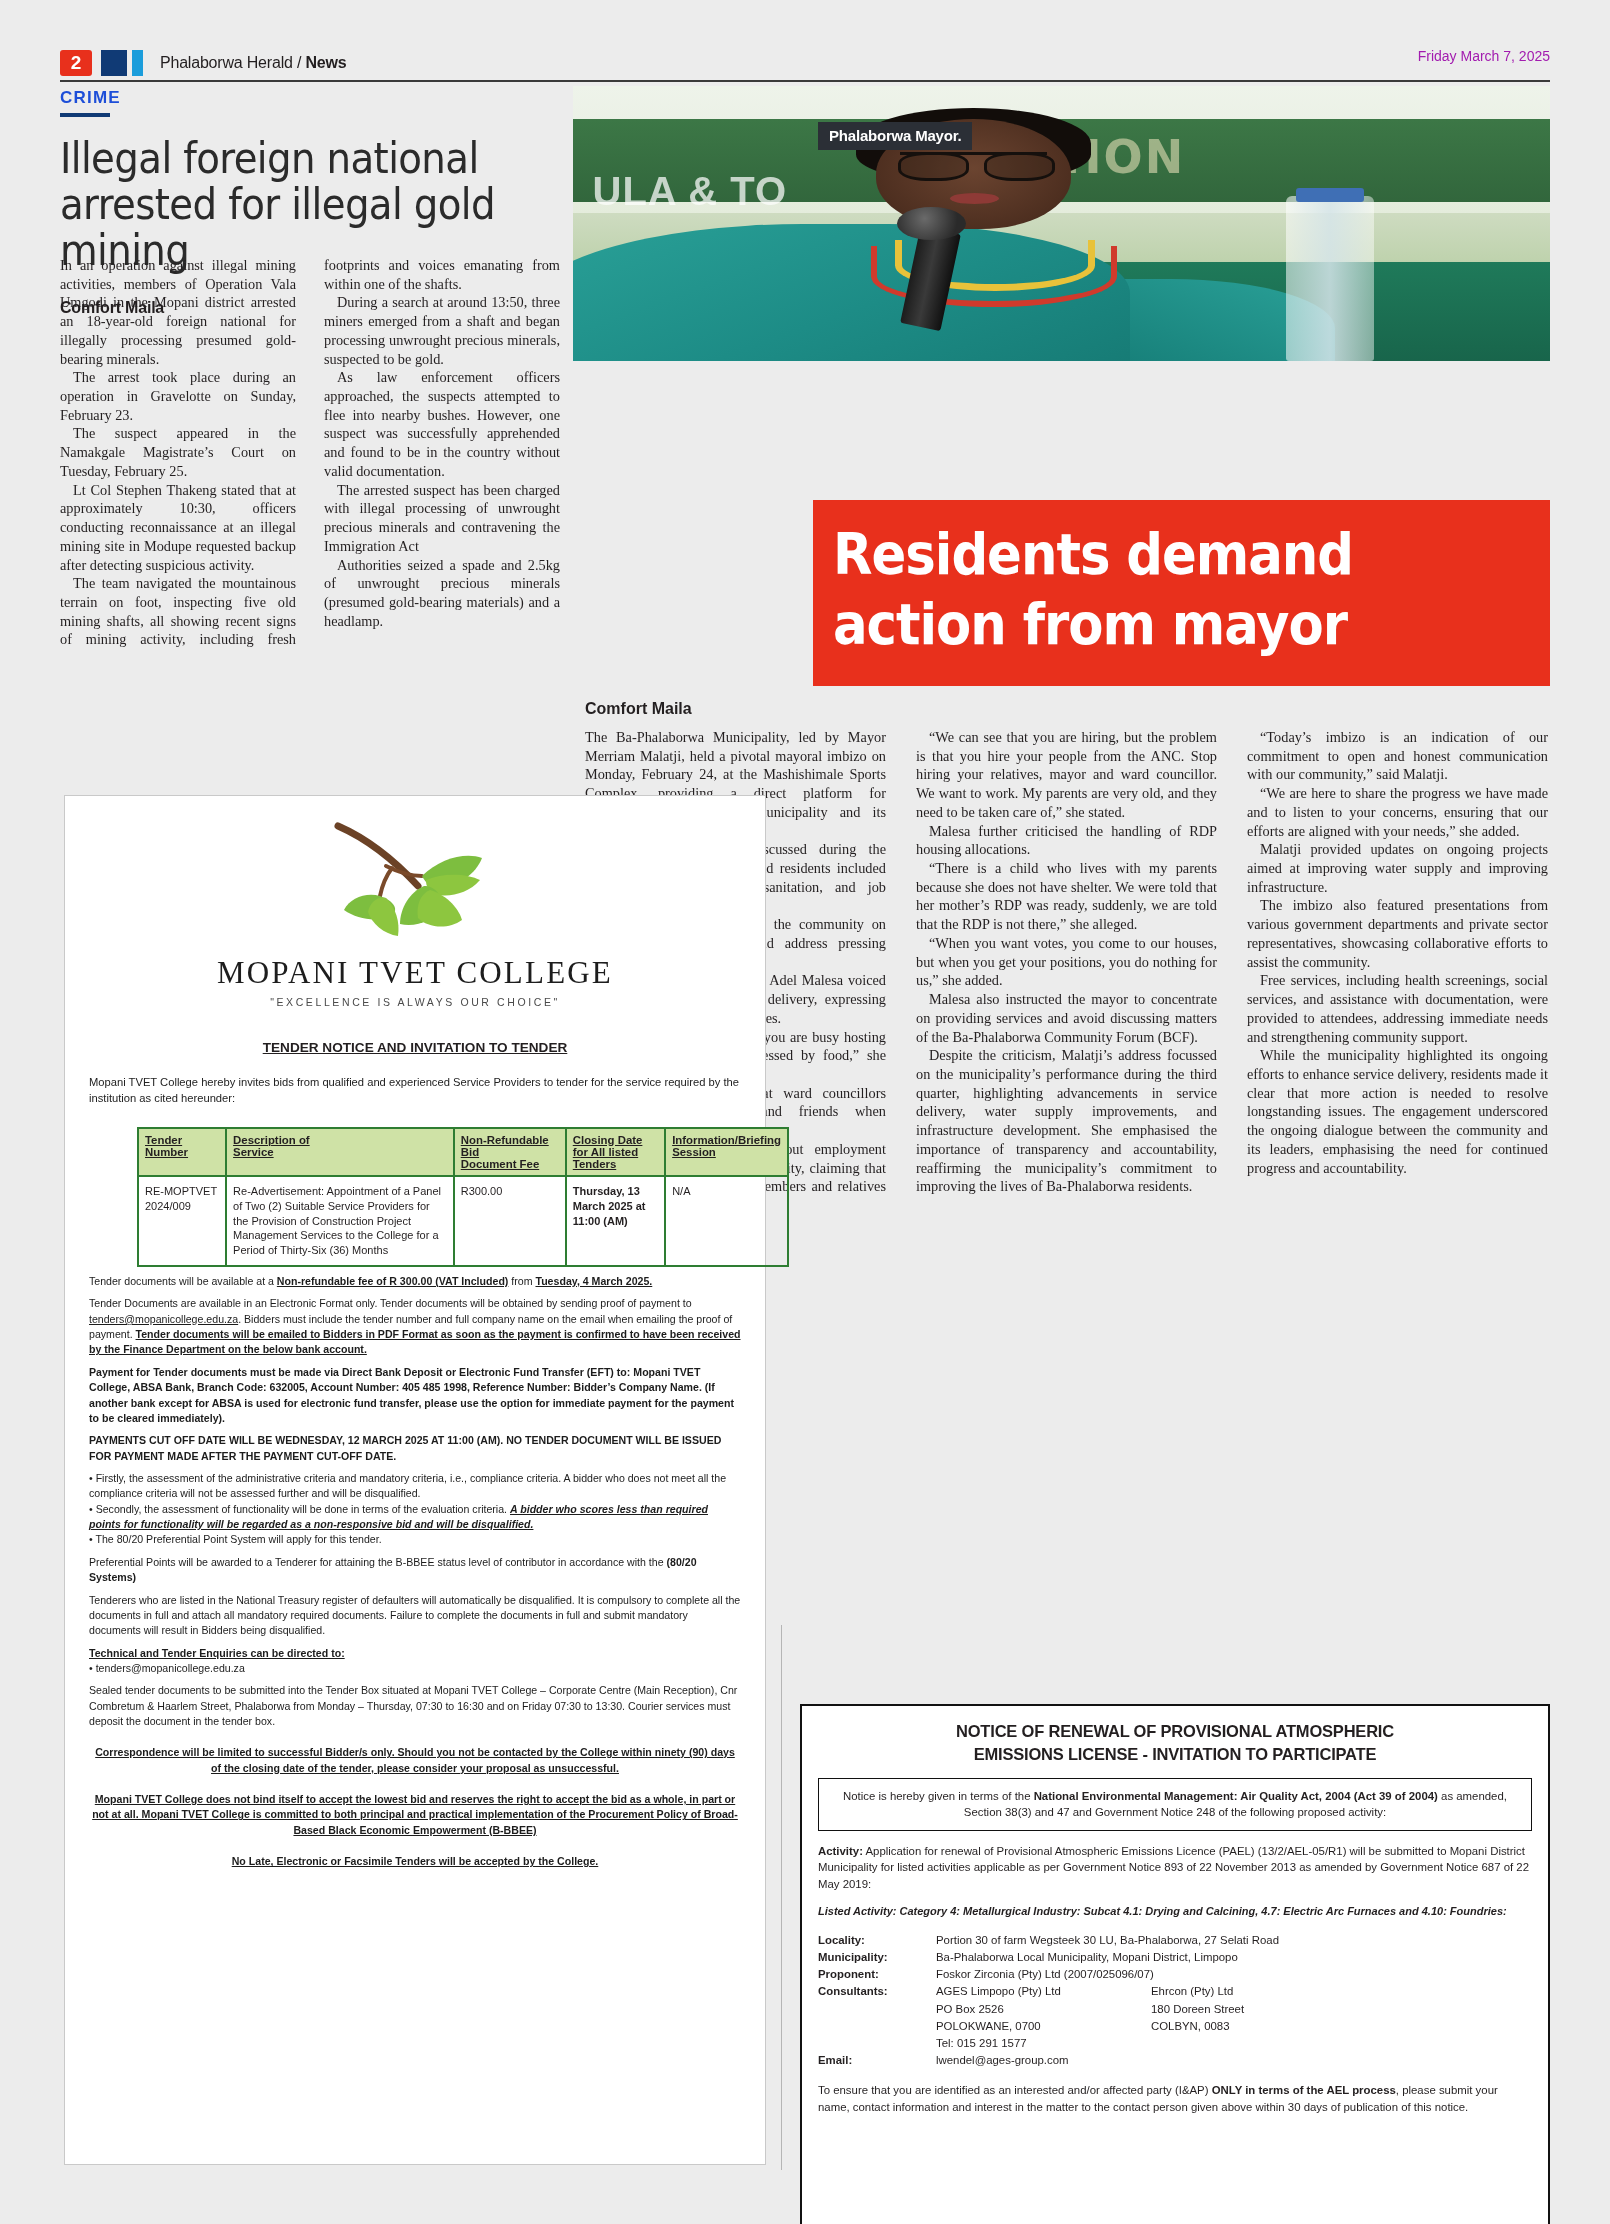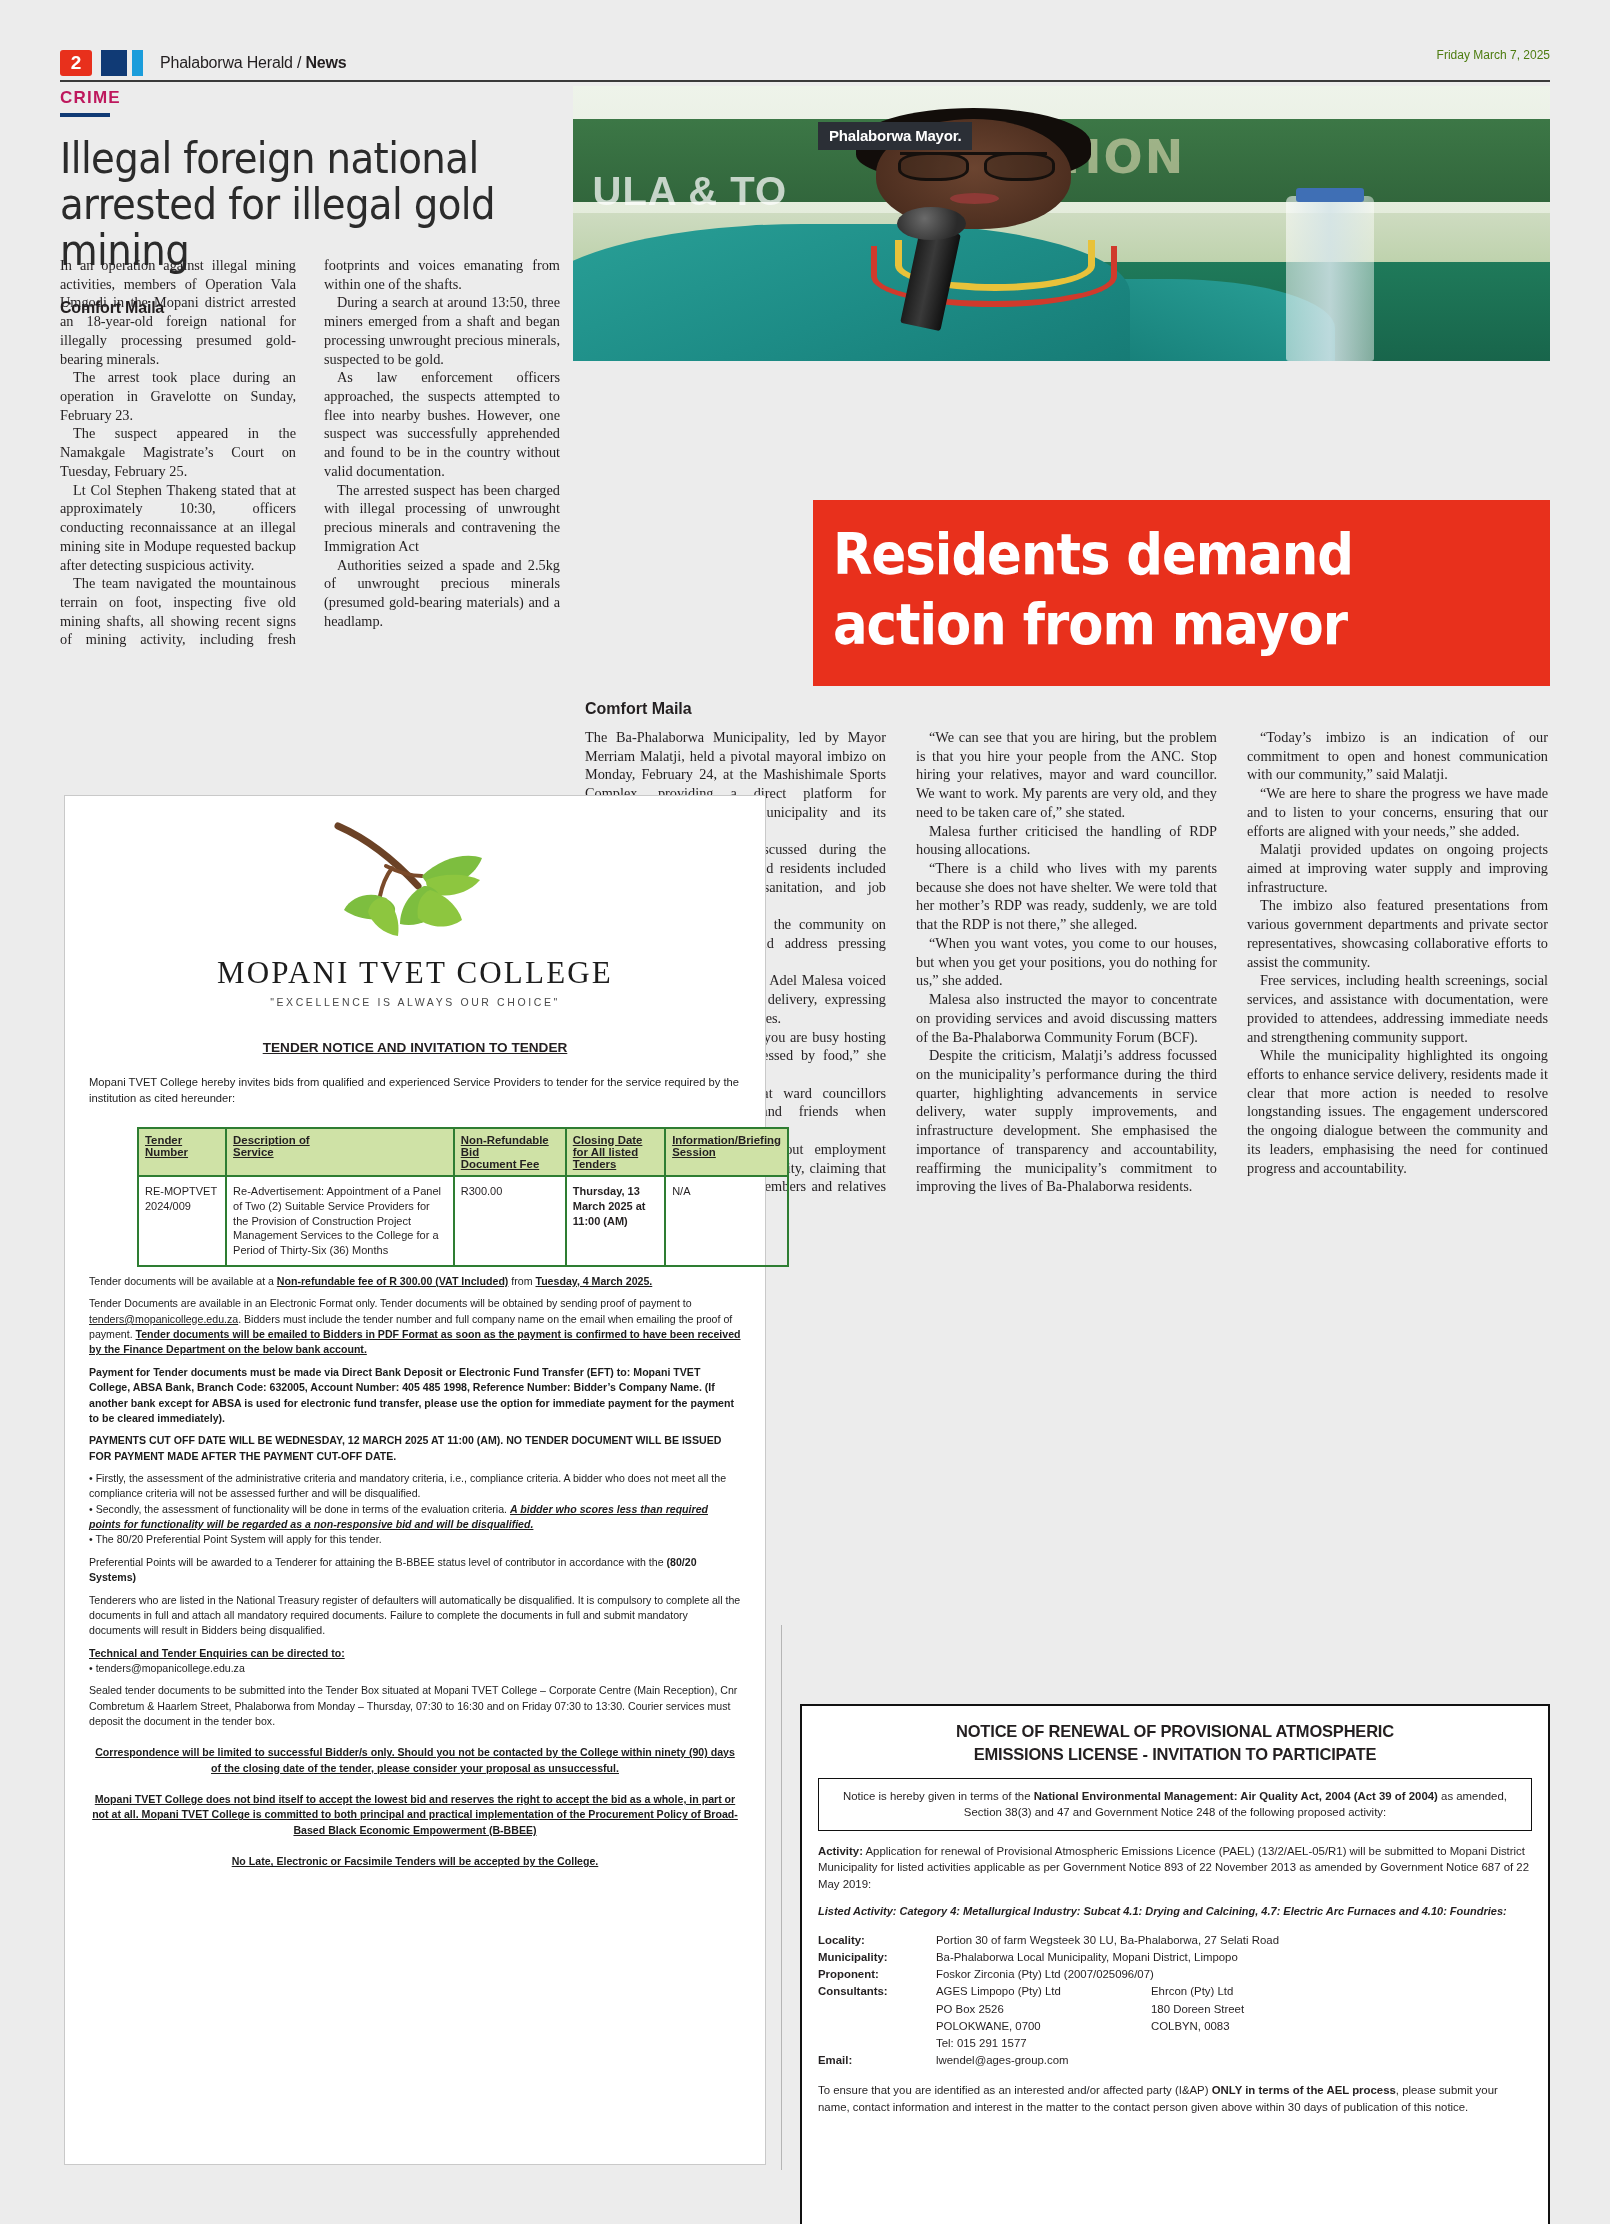--- a/index.html
+++ b/index.html
@@ -15,26 +15,26 @@
   
   .masthead{position:absolute;left:0;top:46px;width:1610px;height:34px;display:flex;align-items:center;}
   .mast-left{display:flex;align-items:center;margin-left:60px;}
   .pagenum{background:#e8301c;color:#fff;font-weight:bold;font-size:19px;
            width:32px;height:26px;display:flex;align-items:center;justify-content:center;
            border-radius:3px 3px 3px 3px;}
   .bar-dk{width:26px;height:26px;background:#103a75;margin-left:9px;}
   .bar-lt{width:11px;height:26px;background:#1b9ddb;margin-left:5px;}
   .mast-title{margin-left:17px;font-size:16px;letter-spacing:-0.2px;color:#231f20;}
   .mast-title .sec{font-weight:bold;}
-  .mast-date{position:absolute;right:60px;top:2px;font-size:12px;color:#4d7c0f;}
+  .mast-date{position:absolute;right:60px;top:2px;font-size:14px;color:#a21caf;}
   .mast-rule{position:absolute;left:60px;top:80px;width:1490px;height:2px;background:#3a3a3a;}
 
   
   .crime-block{position:absolute;left:60px;top:88px;width:500px;}
-  .kicker{font-size:17px;font-weight:bold;letter-spacing:1.2px;color:#be185d;}
+  .kicker{font-size:17px;font-weight:bold;letter-spacing:1.2px;color:#1d4ed8;}
   .kicker-rule{width:50px;height:4px;background:#103a75;margin-top:5px;}
   .crime-head{font-size:43px;line-height:1.07;font-weight:300;color:#2b2b2b;
               margin-top:18px;font-family:"DejaVu Sans Condensed","Liberation Sans",sans-serif;
               letter-spacing:-0.6px;}
   .byline{font-size:16px;font-weight:bold;margin-top:26px;letter-spacing:-0.2px;}
   .crime-cols{position:absolute;left:60px;top:256px;width:500px;
               column-count:2;column-gap:28px;}
   .crime-cols p{font-family:"Liberation Serif",serif;font-size:14.3px;line-height:1.31;
                 margin:0;text-align:justify;text-indent:13px;}
   .crime-cols p.first{text-indent:0;}

